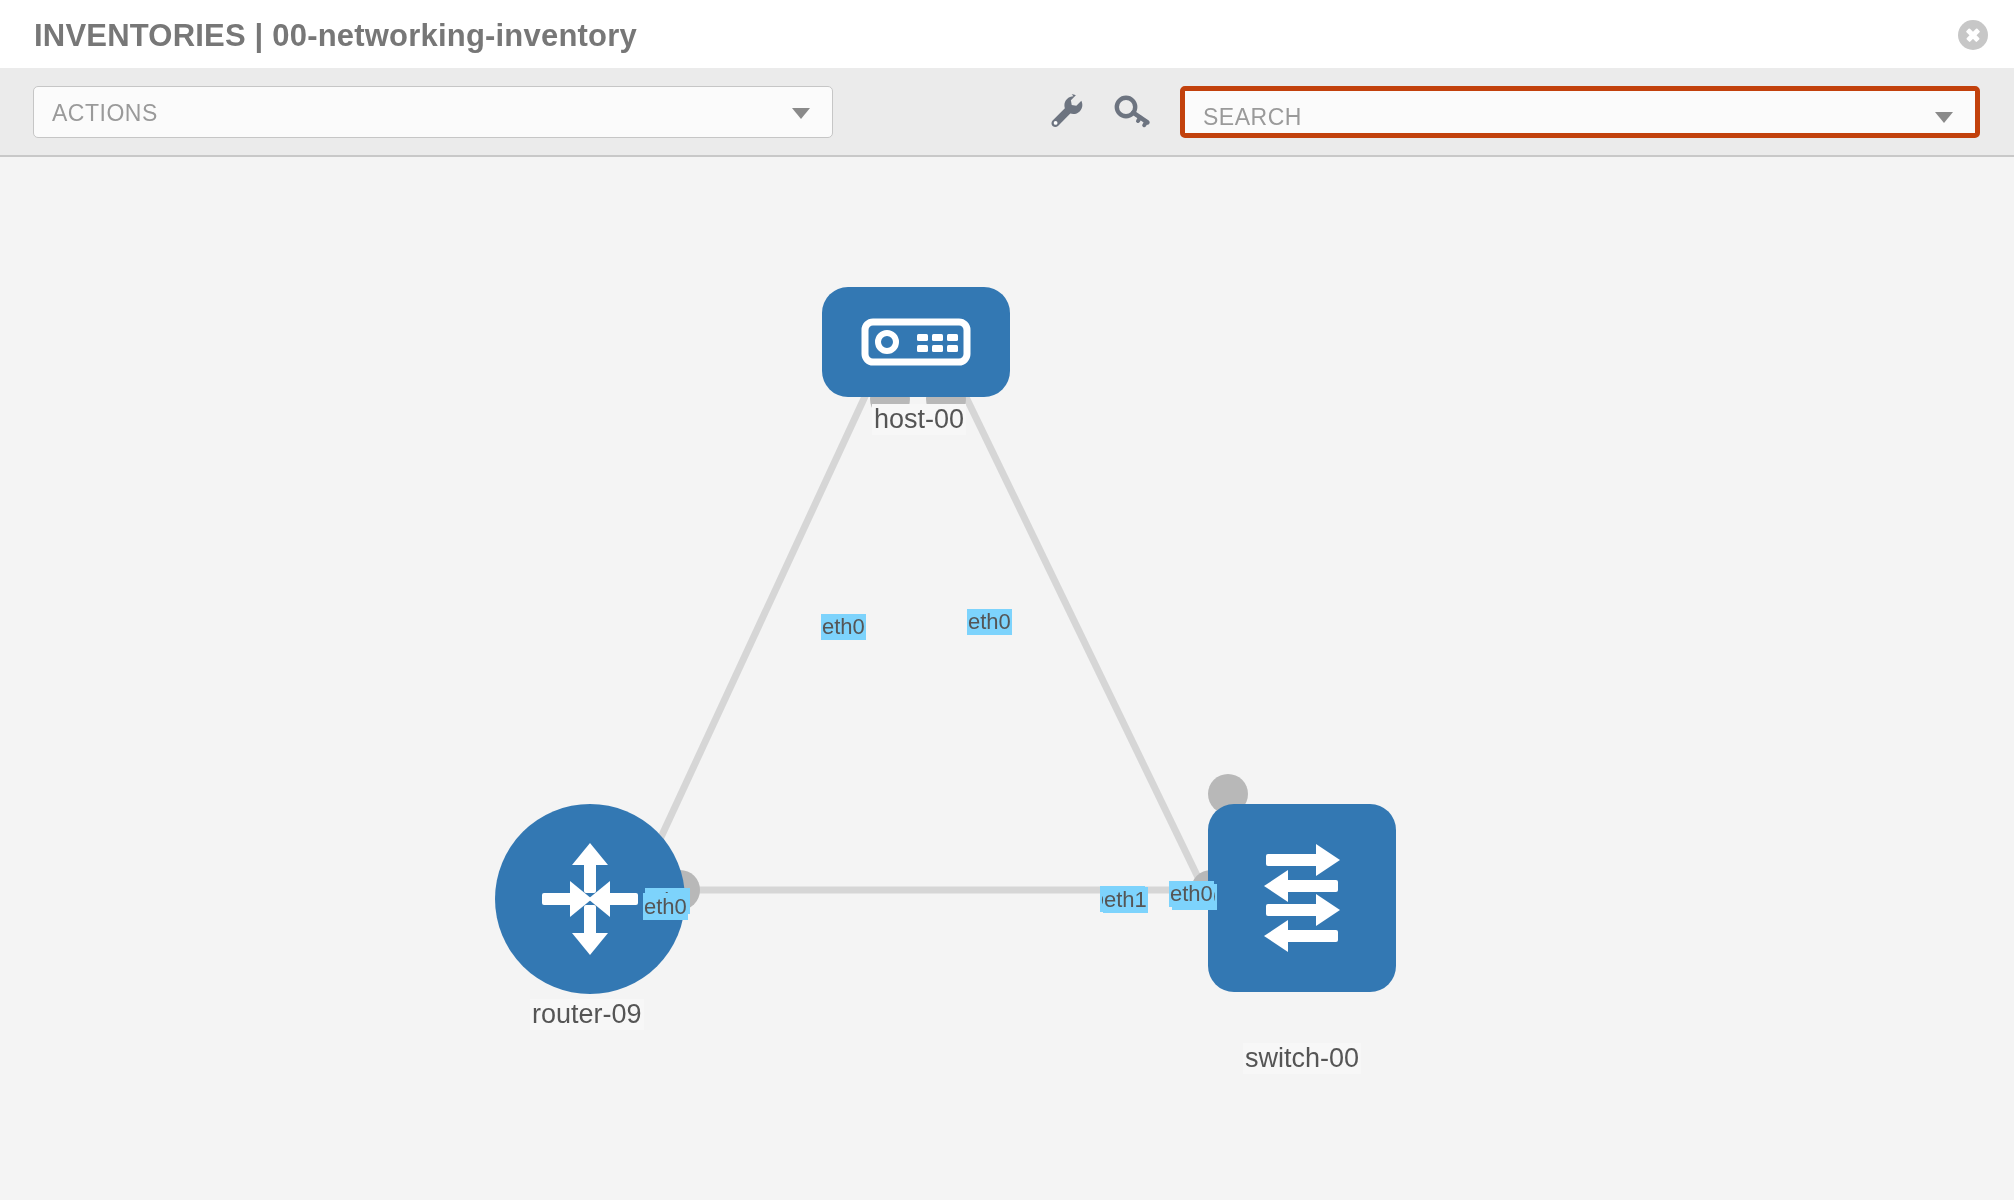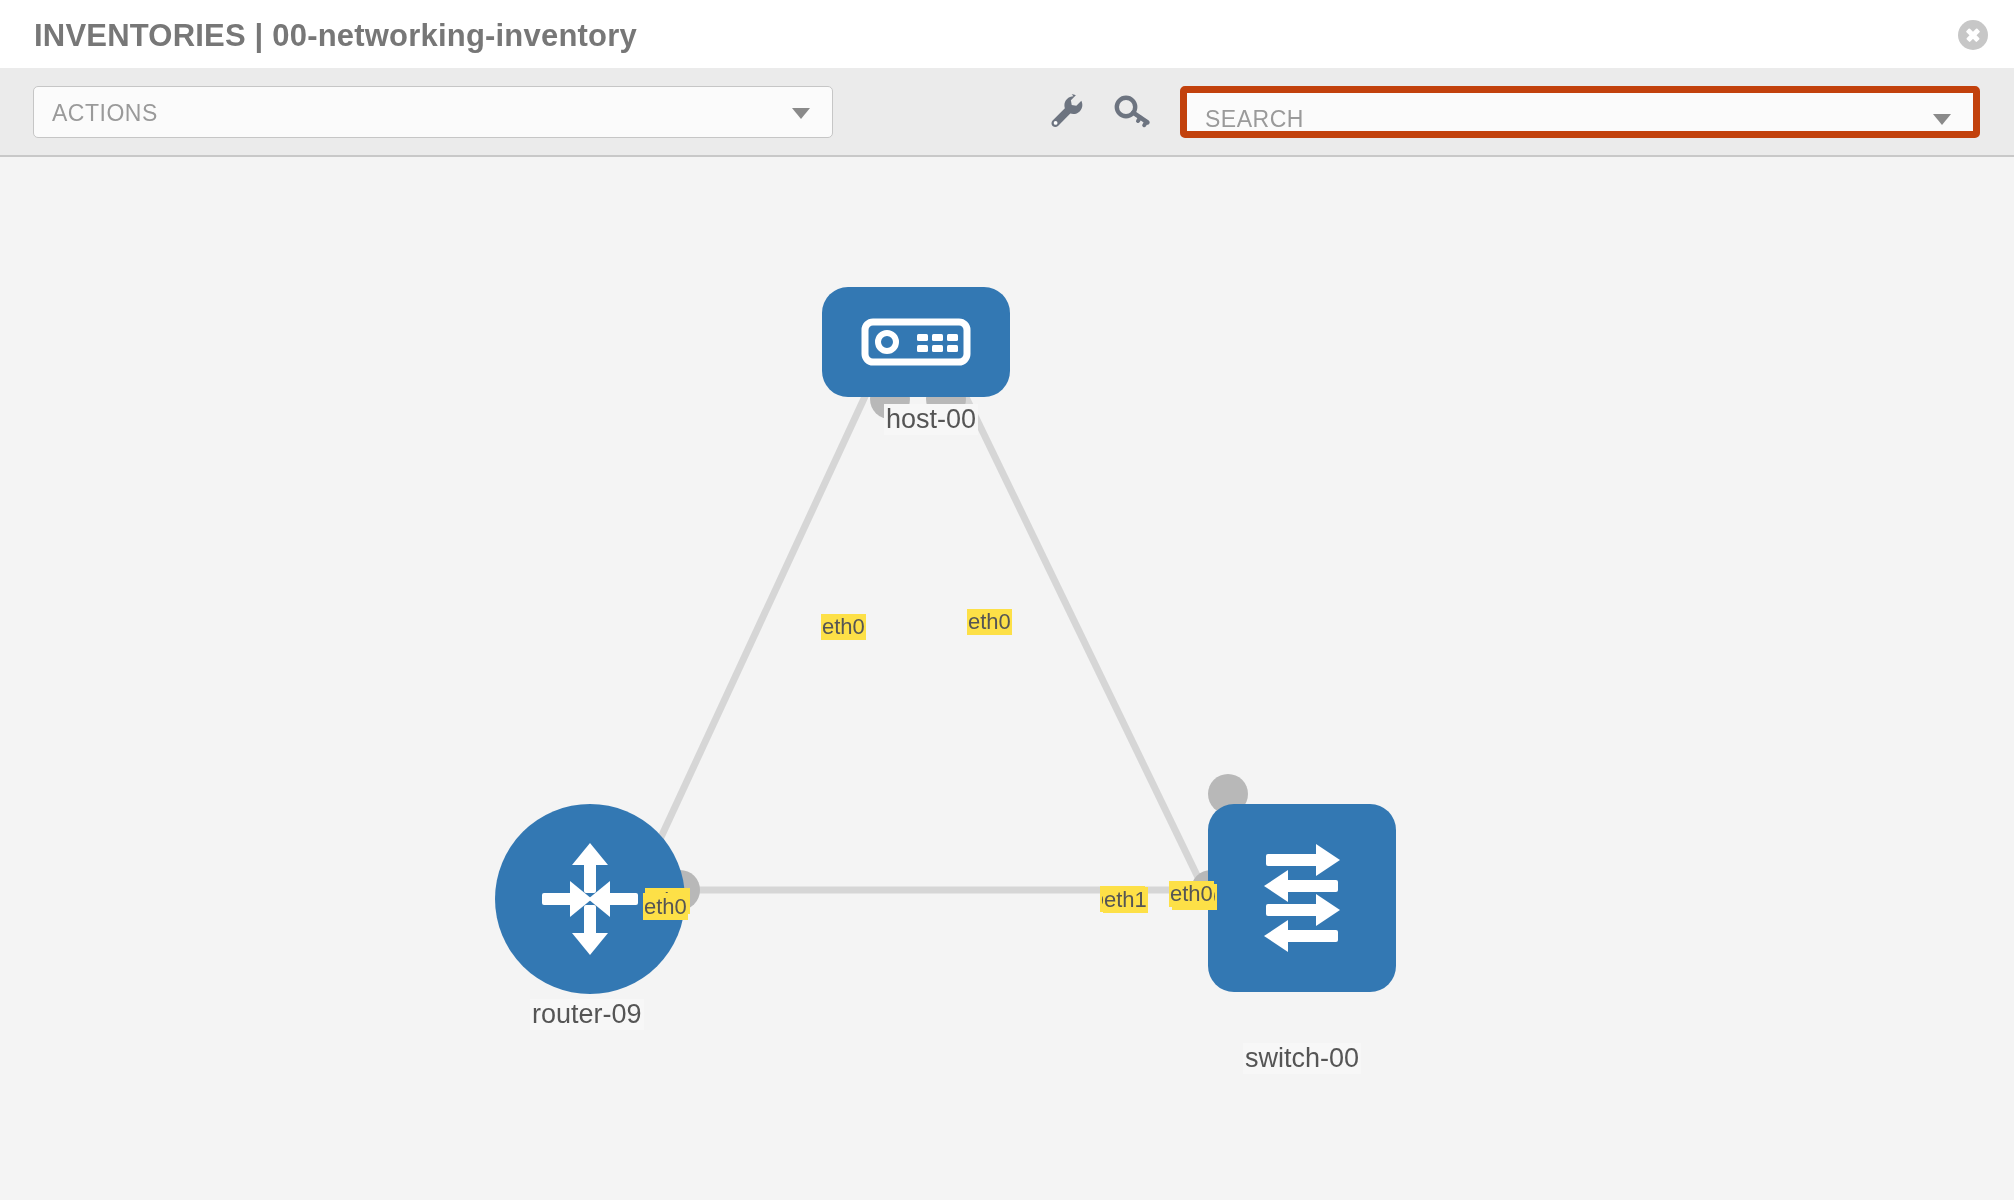--- a/index.html
+++ b/index.html
@@ -114,21 +114,21 @@
   .tool-icon.key    { left: 1113px; }
   .tool-icon svg { display: block; width: 40px; height: 40px; }
 
   .search-select {
     position: absolute;
     left: 1180px;
     top: 18px;
     width: 800px;
     height: 52px;
     background: #fbfbfb;
-    border: 7px solid #c2410c;
+    border: 5px solid #c2410c;
     border-radius: 5px;
     box-sizing: border-box;
     cursor: text;
   }
   .search-select .label {
     position: absolute;
     left: 18px;
     top: 13px;
     font-size: 23px;
     color: #9a9a9a;
@@ -198,21 +198,21 @@
     width: 40px; height: 40px;
     border-radius: 50%;
     background: #b8b8b8;
   }
 
   
   .iface-label {
     position: absolute;
     font-size: 22px;
     color: #555555;
-    background: #fde047;
+    background: #7dd3fc;
     white-space: nowrap;
     padding: 0 1px;
   }
 </style>
 </head>
 <body>
 
 <div id="app">
 
   <div class="header">
@@ -268,21 +268,21 @@
           <rect x="4" y="9" width="102" height="40" rx="8" ry="8" fill="none" stroke="#ffffff" stroke-width="7"></rect>
           <circle cx="26" cy="29" r="9" fill="none" stroke="#ffffff" stroke-width="6"></circle>
           <rect x="56" y="21" width="11" height="7" rx="1.5" fill="#ffffff"></rect>
           <rect x="71" y="21" width="11" height="7" rx="1.5" fill="#ffffff"></rect>
           <rect x="86" y="21" width="11" height="7" rx="1.5" fill="#ffffff"></rect>
           <rect x="56" y="32" width="11" height="7" rx="1.5" fill="#ffffff"></rect>
           <rect x="71" y="32" width="11" height="7" rx="1.5" fill="#ffffff"></rect>
           <rect x="86" y="32" width="11" height="7" rx="1.5" fill="#ffffff"></rect>
         </svg>
       </div>
-      <div class="node-label" style="left:62px; top:117px;">host-00</div>
+      <div class="node-label" style="left:50px; top:117px;">host-00</div>
     </div>
 
     <div class="iface-label" style="left:821px; top:455px;">eth0</div>
     <div class="iface-label" style="left:967px; top:450px;">eth0</div>
 
     <div class="node" id="node-router" style="left:495px; top:645px;">
       <div class="connector" style="left:165px; top:66px;"></div>
       <div class="node-shape">
         <svg width="120" height="120" viewBox="0 0 120 120" xmlns="http://www.w3.org/2000/svg">
           <g fill="#ffffff">

